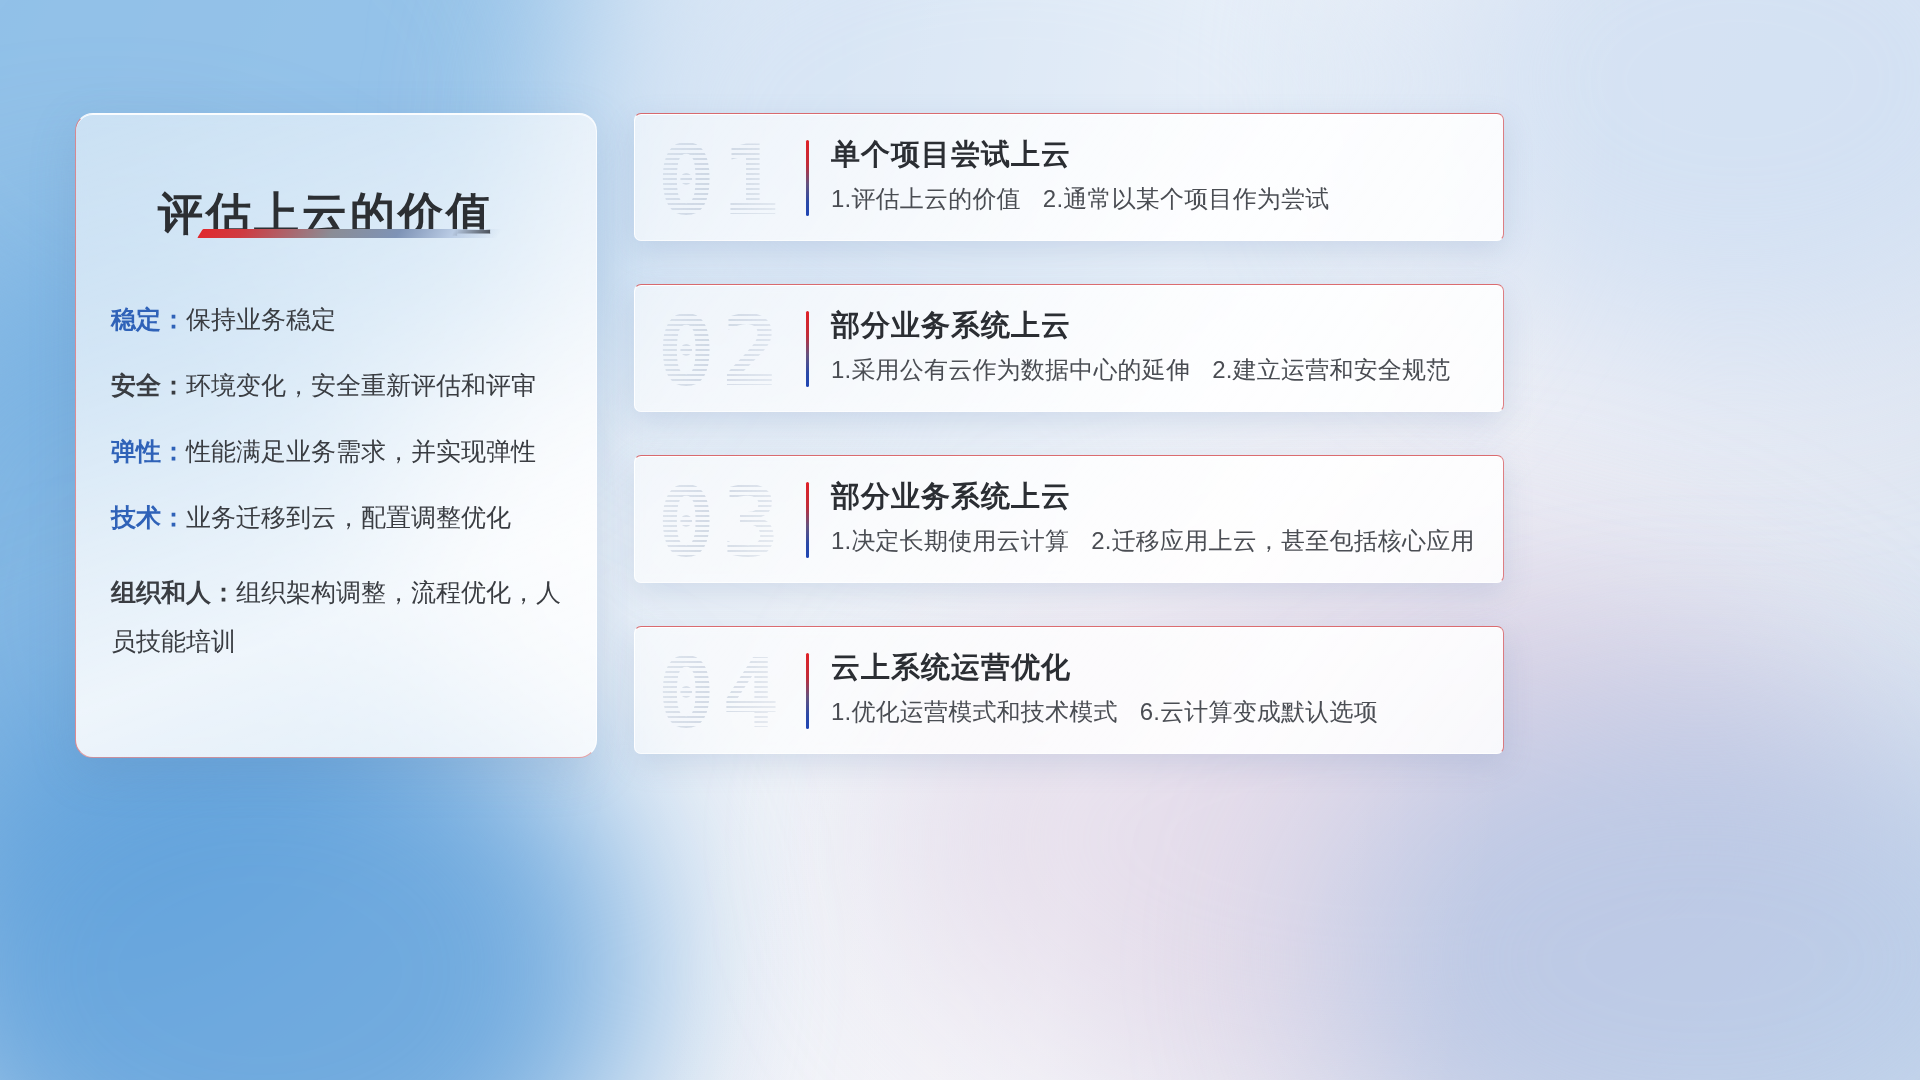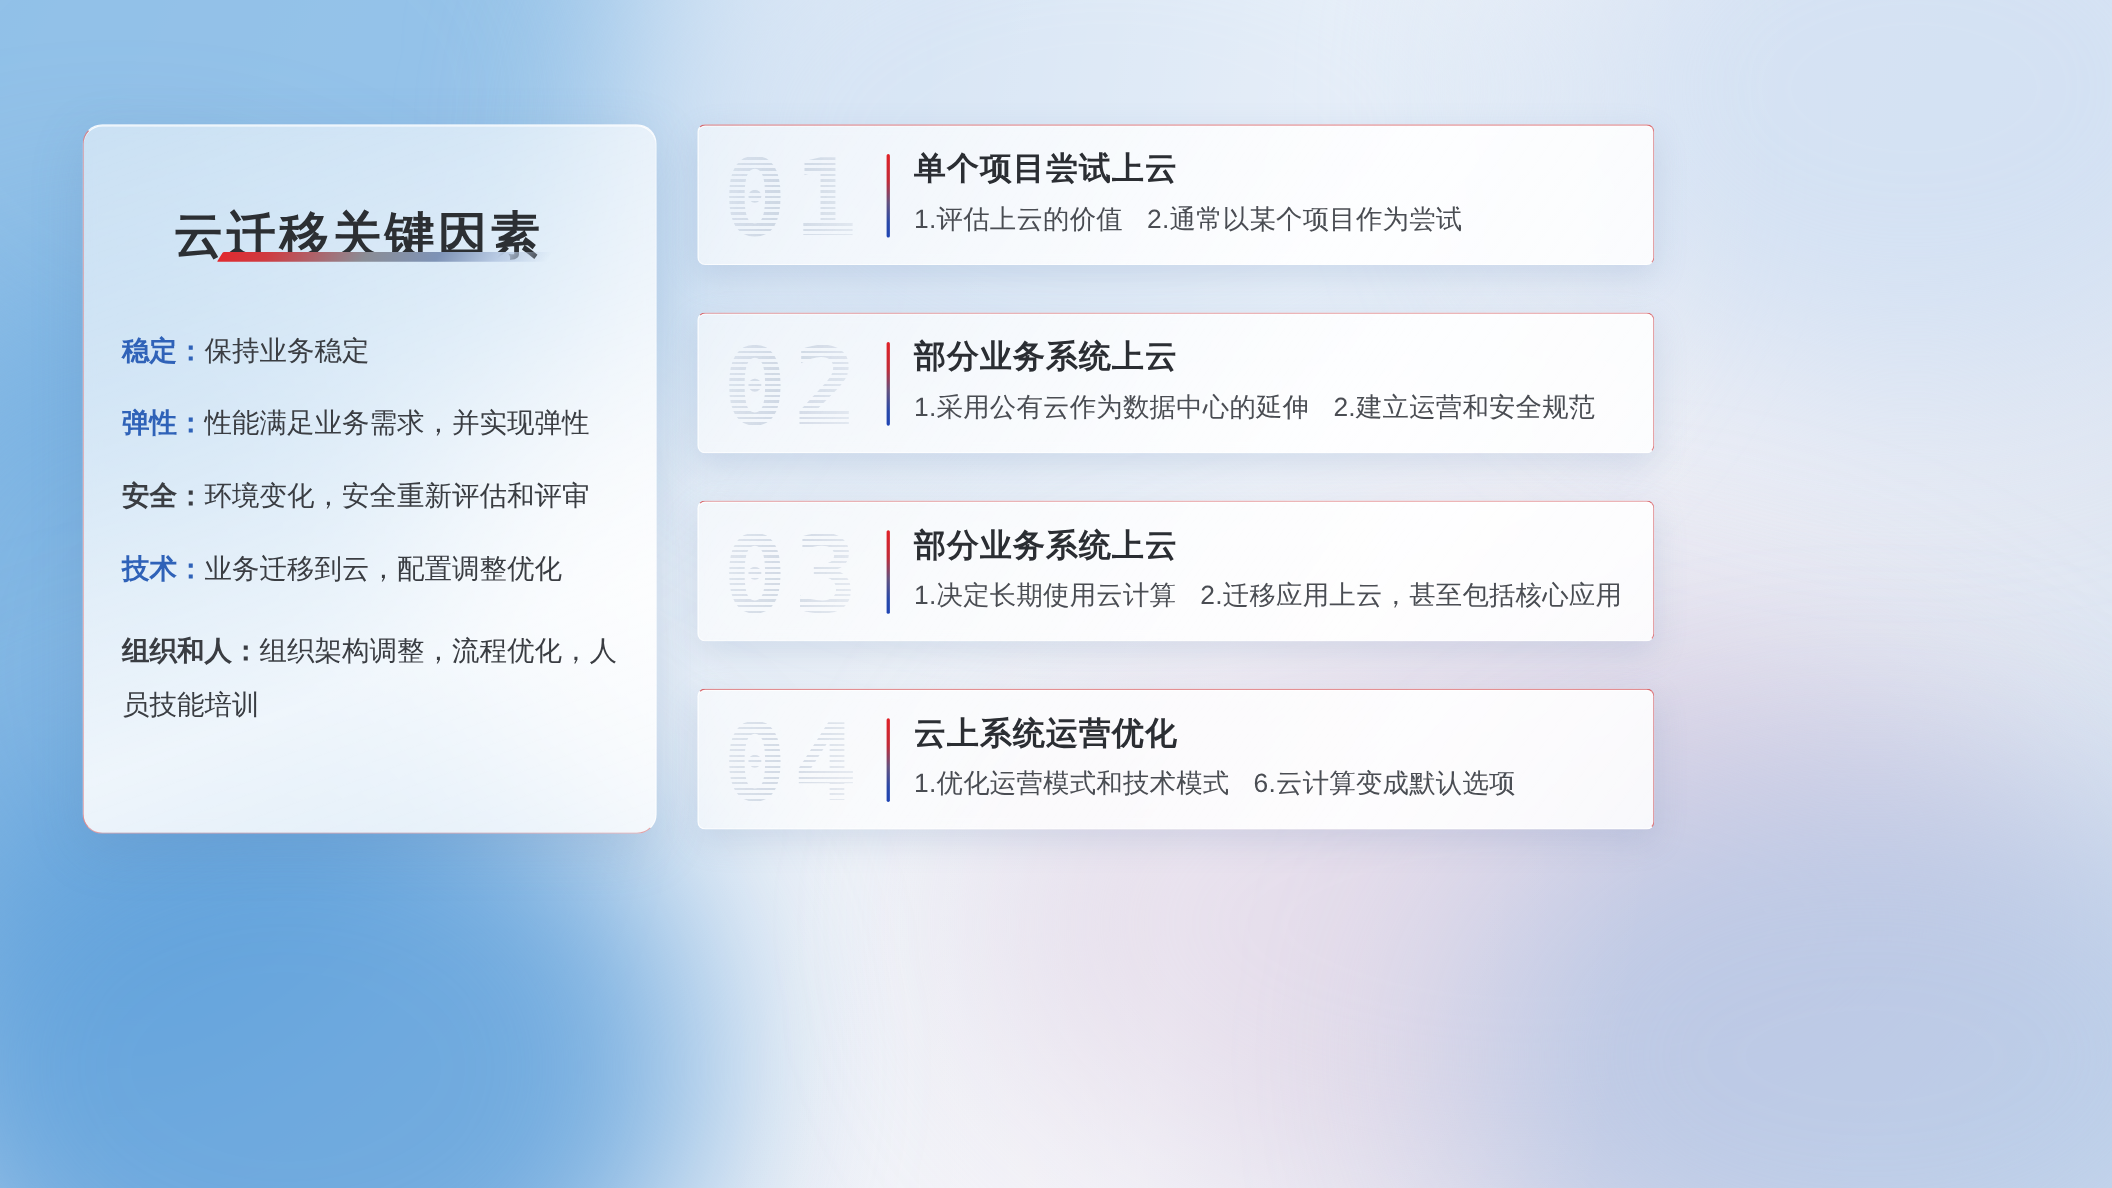--- a/index.html
+++ b/index.html
@@ -120,26 +120,26 @@
   <div class="bg-blob blob-tl"></div>
   <div class="bg-blob blob-left"></div>
   <div class="bg-blob blob-bl"></div>
   <div class="bg-blob blob-mid"></div>
   <div class="bg-blob blob-pink"></div>
   <div class="bg-blob blob-br"></div>
   <div class="bg-blob blob-tr"></div>
   <div class="bg-sheen"></div>
 
   <section class="left-card">
-    <h1 class="left-title">云迁移关键因素</h1>
+    <h1 class="left-title">评估上云的价值</h1>
     <div class="title-rule"></div>
     <ul class="fact-list" id="fact-list" style="list-style: none; margin: 0px; padding: 0px;">
         <li class="fact"><span class="k blue">稳定：</span><span class="v">保持业务稳定</span></li>
+        <li class="fact"><span class="k dark">安全：</span><span class="v">环境变化，安全重新评估和评审</span></li>
         <li class="fact"><span class="k blue">弹性：</span><span class="v">性能满足业务需求，并实现弹性</span></li>
-        <li class="fact"><span class="k dark">安全：</span><span class="v">环境变化，安全重新评估和评审</span></li>
         <li class="fact"><span class="k blue">技术：</span><span class="v">业务迁移到云，配置调整优化</span></li>
         <li class="fact fact-wrap" style="white-space: normal;"><span class="k dark">组织和人：</span><span class="v">组织架构调整，流程优化，人员技能培训</span></li>
       </ul>
   </section>
 
   <section class="cards" id="cards">
       <article class="card">
         <div class="card-num">01</div>
         <div class="card-bar"></div>
         <div class="card-text">

